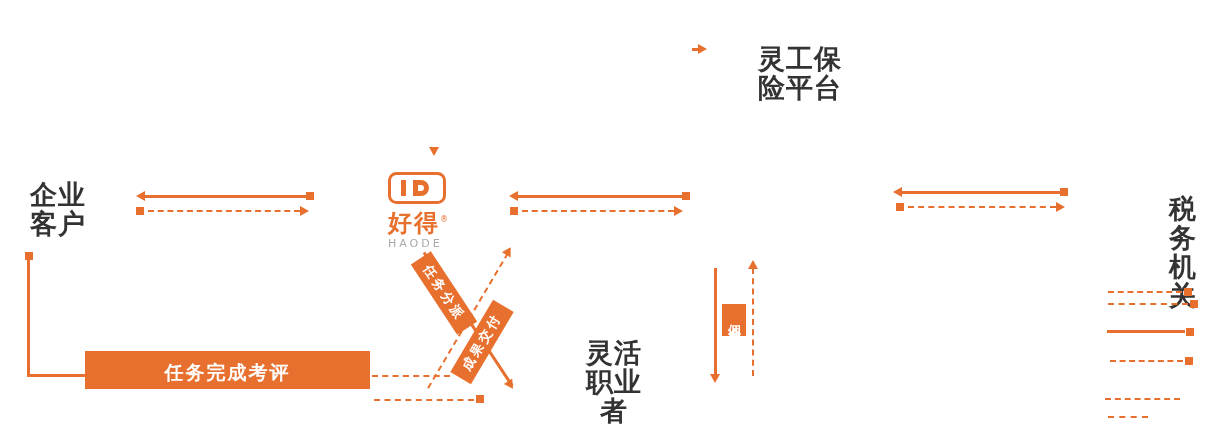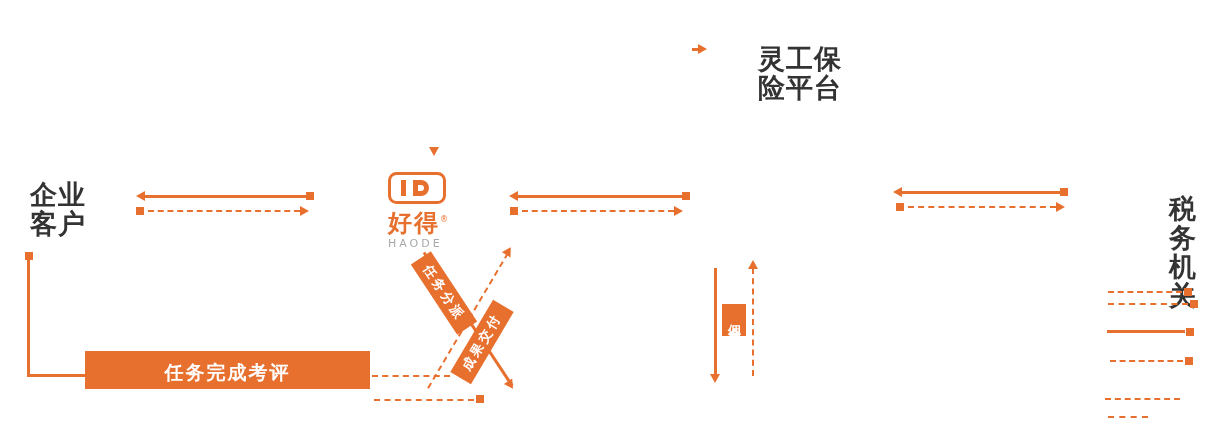--- a/index.html
+++ b/index.html
@@ -70,20 +70,24 @@
     </div>
     <div class="caption">HAODE</div>
   </div>
 
 
   <div class="node" style="left:1133px; top:194px;margin-left:36px;">
     <div>税务</div>
     <div>机关</div>
   </div>
 
+  <div class="node center" style="left:578px; top:338px; width:72px;">
+    <div>灵活</div>
+    <div>职业者</div>
+  </div>
 
   <div class="arr l" style="left:136px; top:191px;"></div>
   <div class="hline solid" style="left:145px; top:195px; width:161px;"></div>
   <div class="sq" style="left:306px; top:192px;"></div>
   <div class="sq" style="left:136px; top:207px;"></div>
   <div class="hline dashed" style="left:148px; top:210px; width:152px;"></div>
   <div class="arr r" style="left:300px; top:206px;"></div>
 
   <div class="arr l" style="left:509px; top:191px;"></div>
   <div class="hline solid" style="left:518px; top:195px; width:164px;"></div>

